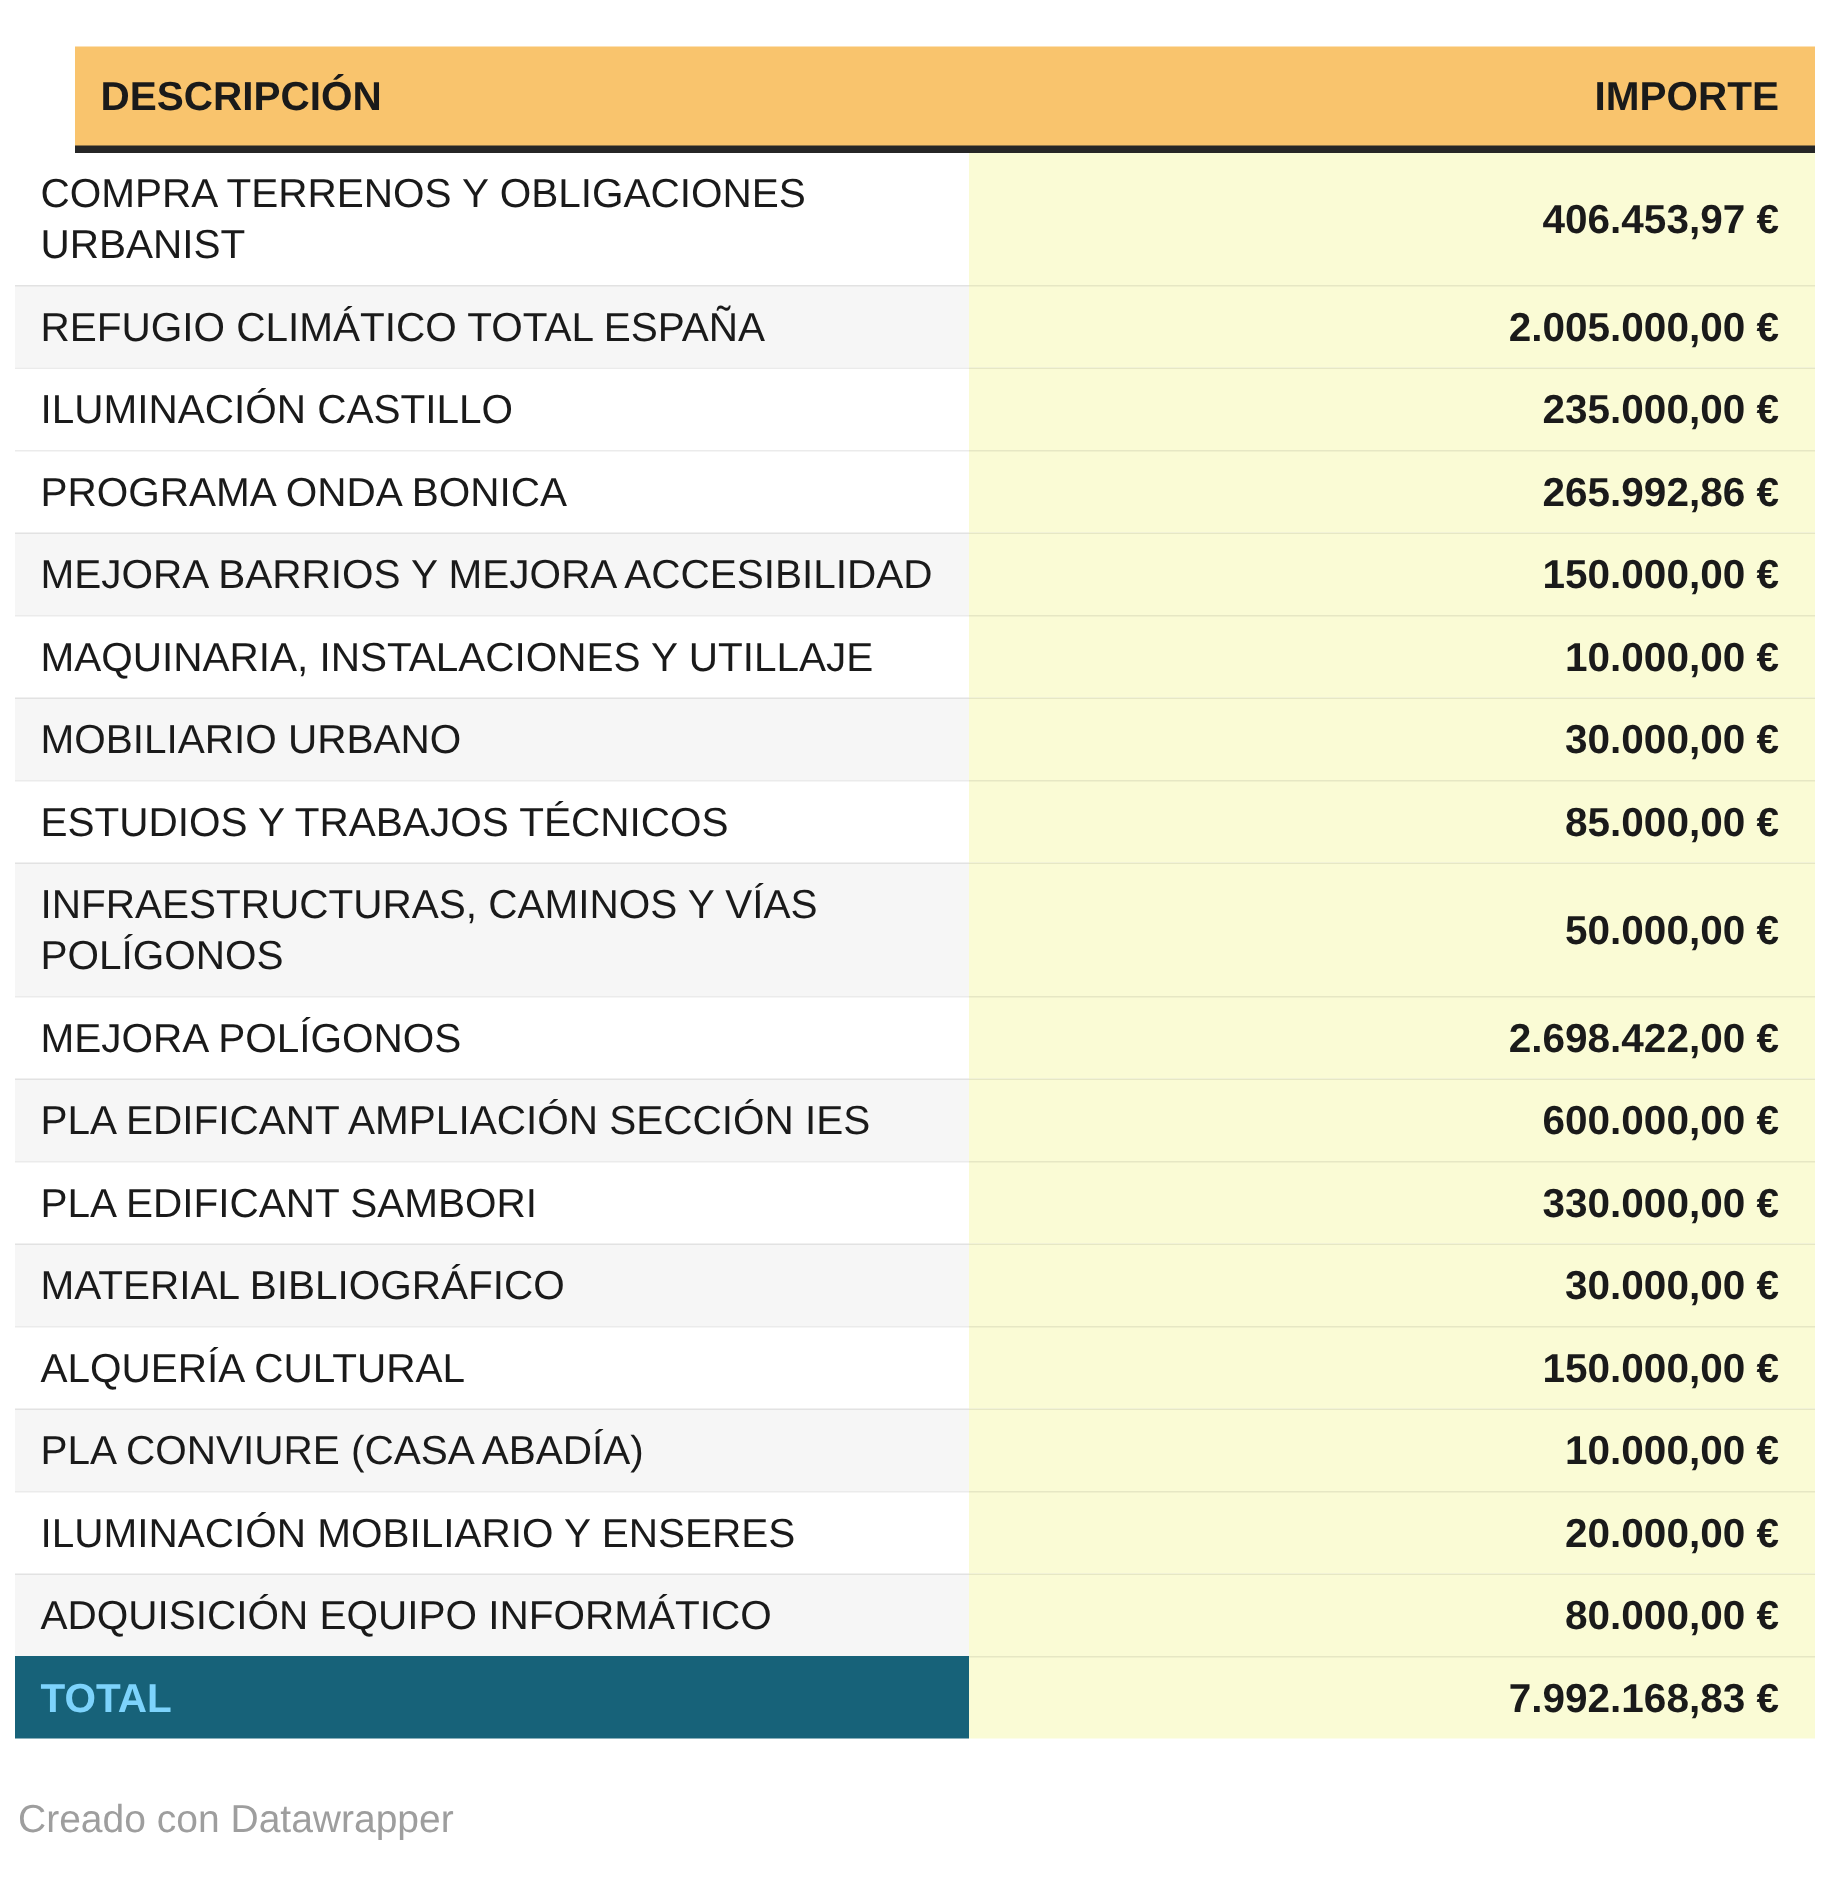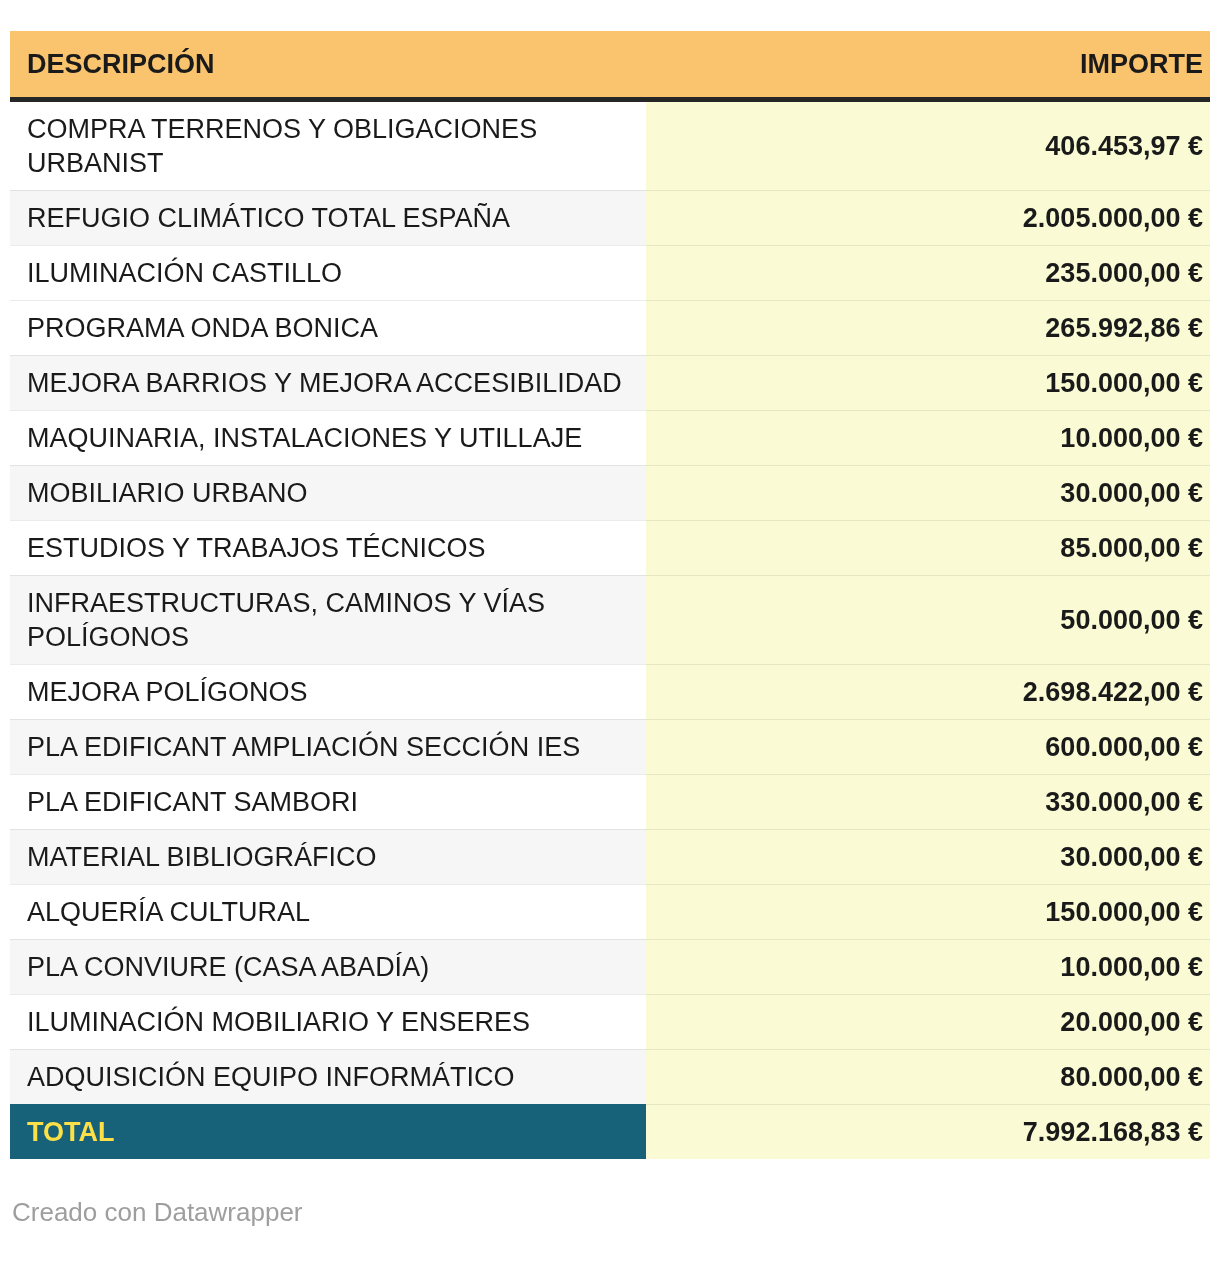--- a/index.html
+++ b/index.html
@@ -18,34 +18,35 @@
     margin: 31px 10px 0 10px; 
     width: 1200px;
   }
   .thead {
     display: flex;
     background: var(--header-bg, #F9C46D);
     border-bottom: 5px solid var(--header-border, #262626);
     height: 66px;
     font-weight: 700;
     font-size: 27px;
+    margin-left: 40px;
   }
   .cell {
     box-sizing: border-box;
     display: flex;
     align-items: center;
     line-height: 34px;
   }
   .cell-desc {
     width: 636px;
     padding: 10px 24px 10px 17px;
   }
   .cell-val {
     width: 564px;
-    padding: 10px 7px 10px 10px;
+    padding: 10px 24px 10px 10px;
     justify-content: flex-end;
     font-weight: 700;
     background: var(--amount-bg, #FAFBD5);
   }
   .thead .cell-val {
     background: transparent;
     font-weight: 700;
   }
   .row {
     display: flex;
@@ -59,21 +60,21 @@
   .cell-desc.bold {
     font-weight: 400;
     background: #ffffff;
   }
   .cell-desc.regular {
     font-weight: 400;
     background: var(--alt-bg, #F6F6F6);
   }
   .row-total .cell-desc {
     background: var(--total-bg, #176279);
-    color: #fde047;
+    color: #7dd3fc;
     font-weight: 700;
     border-top: none;
   }
   .footer {
     margin: 38px 0 0 12px;
     font-size: 26px;
     color: var(--footer-text, #9E9E9E);
   }
 </style>
 </head>

